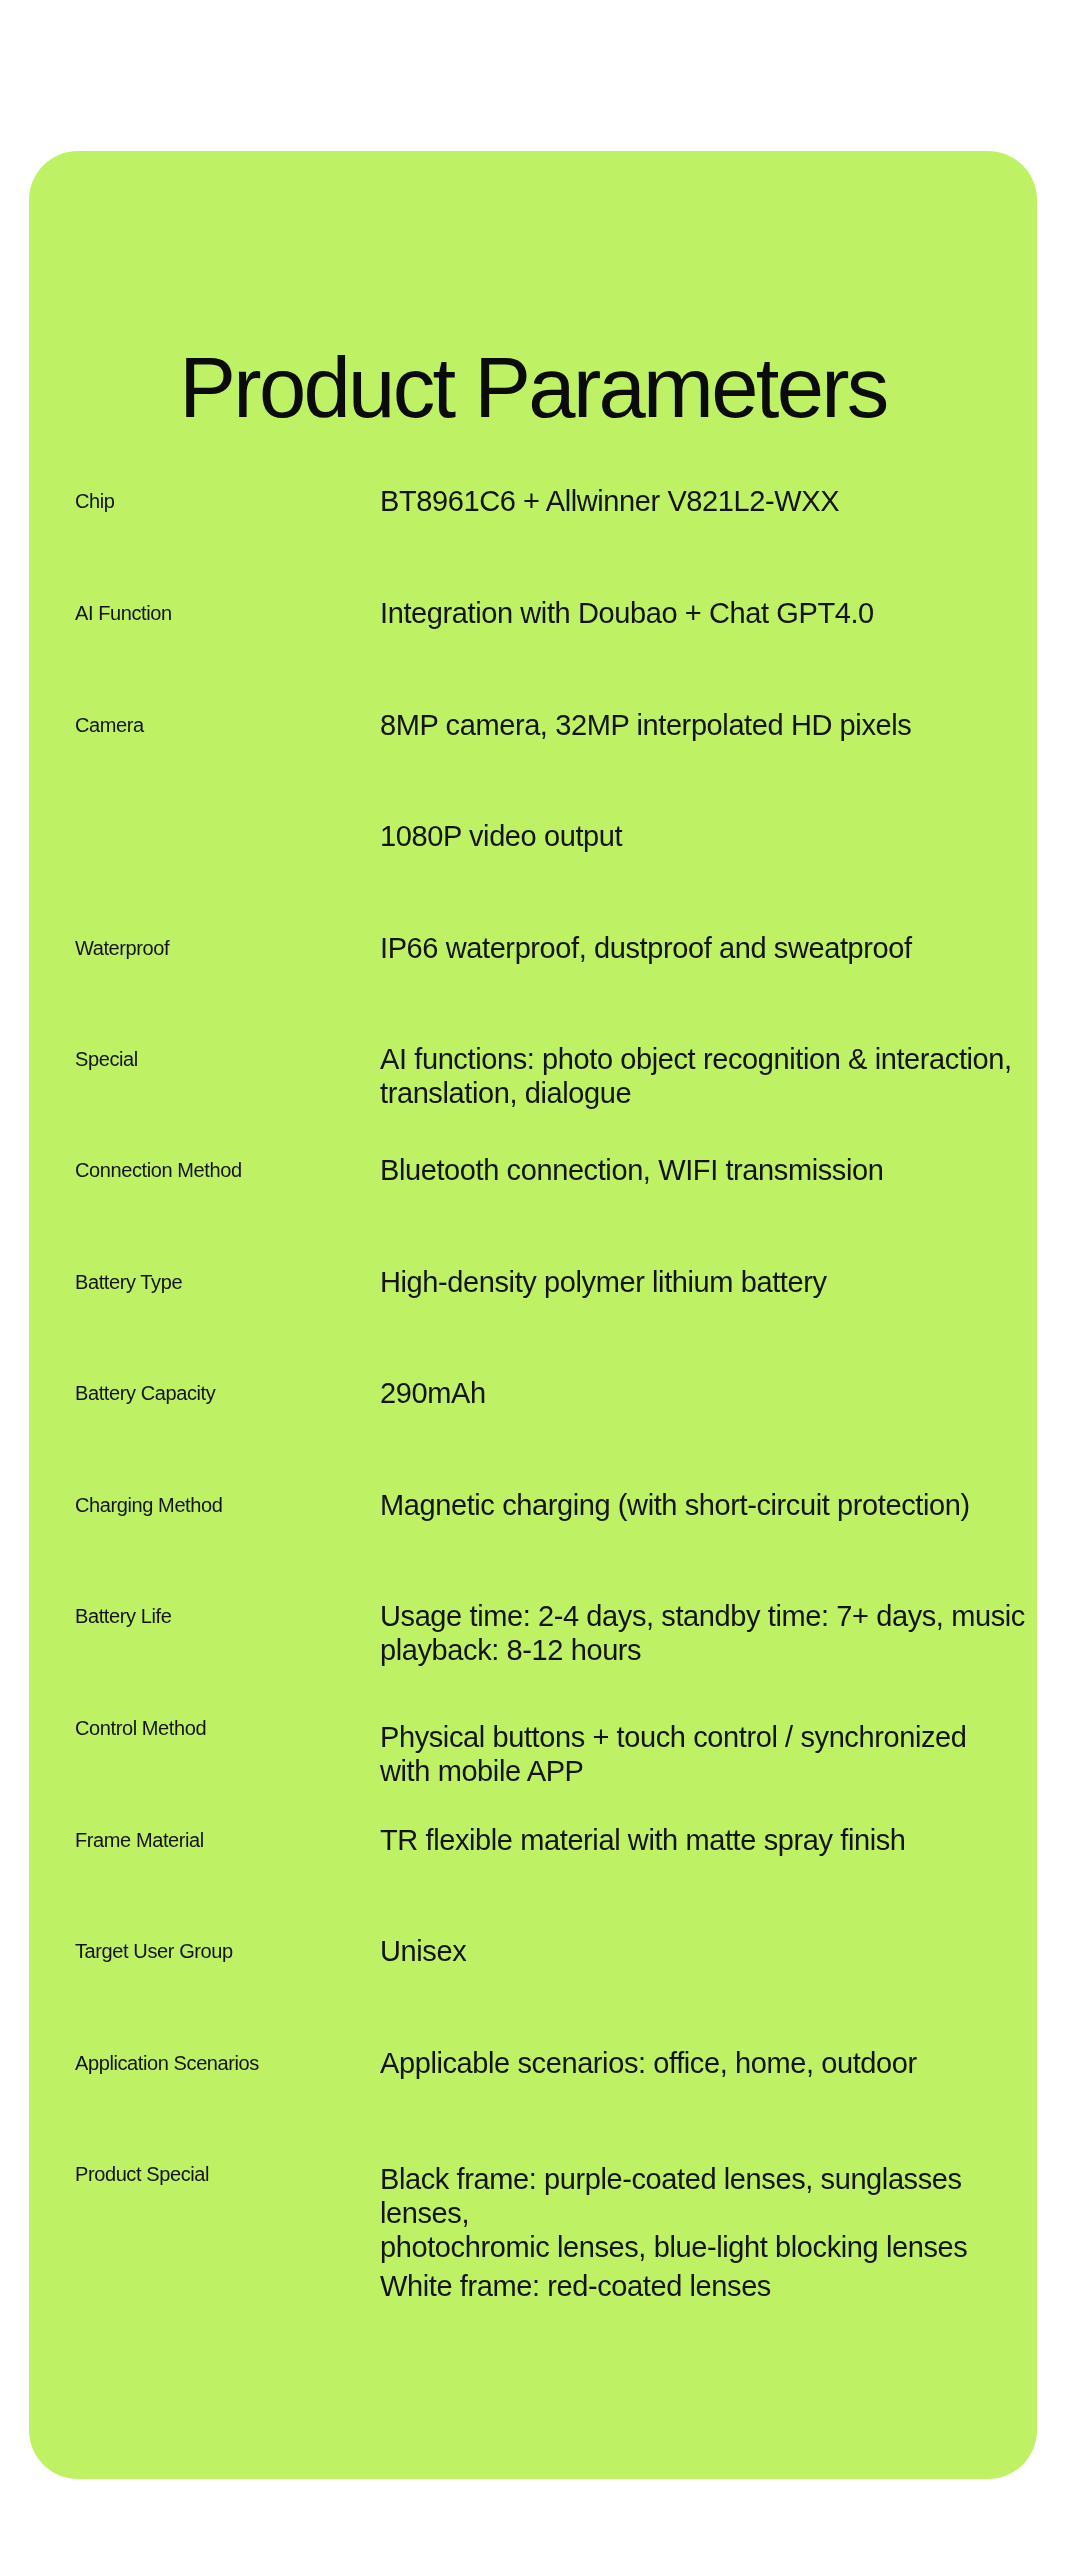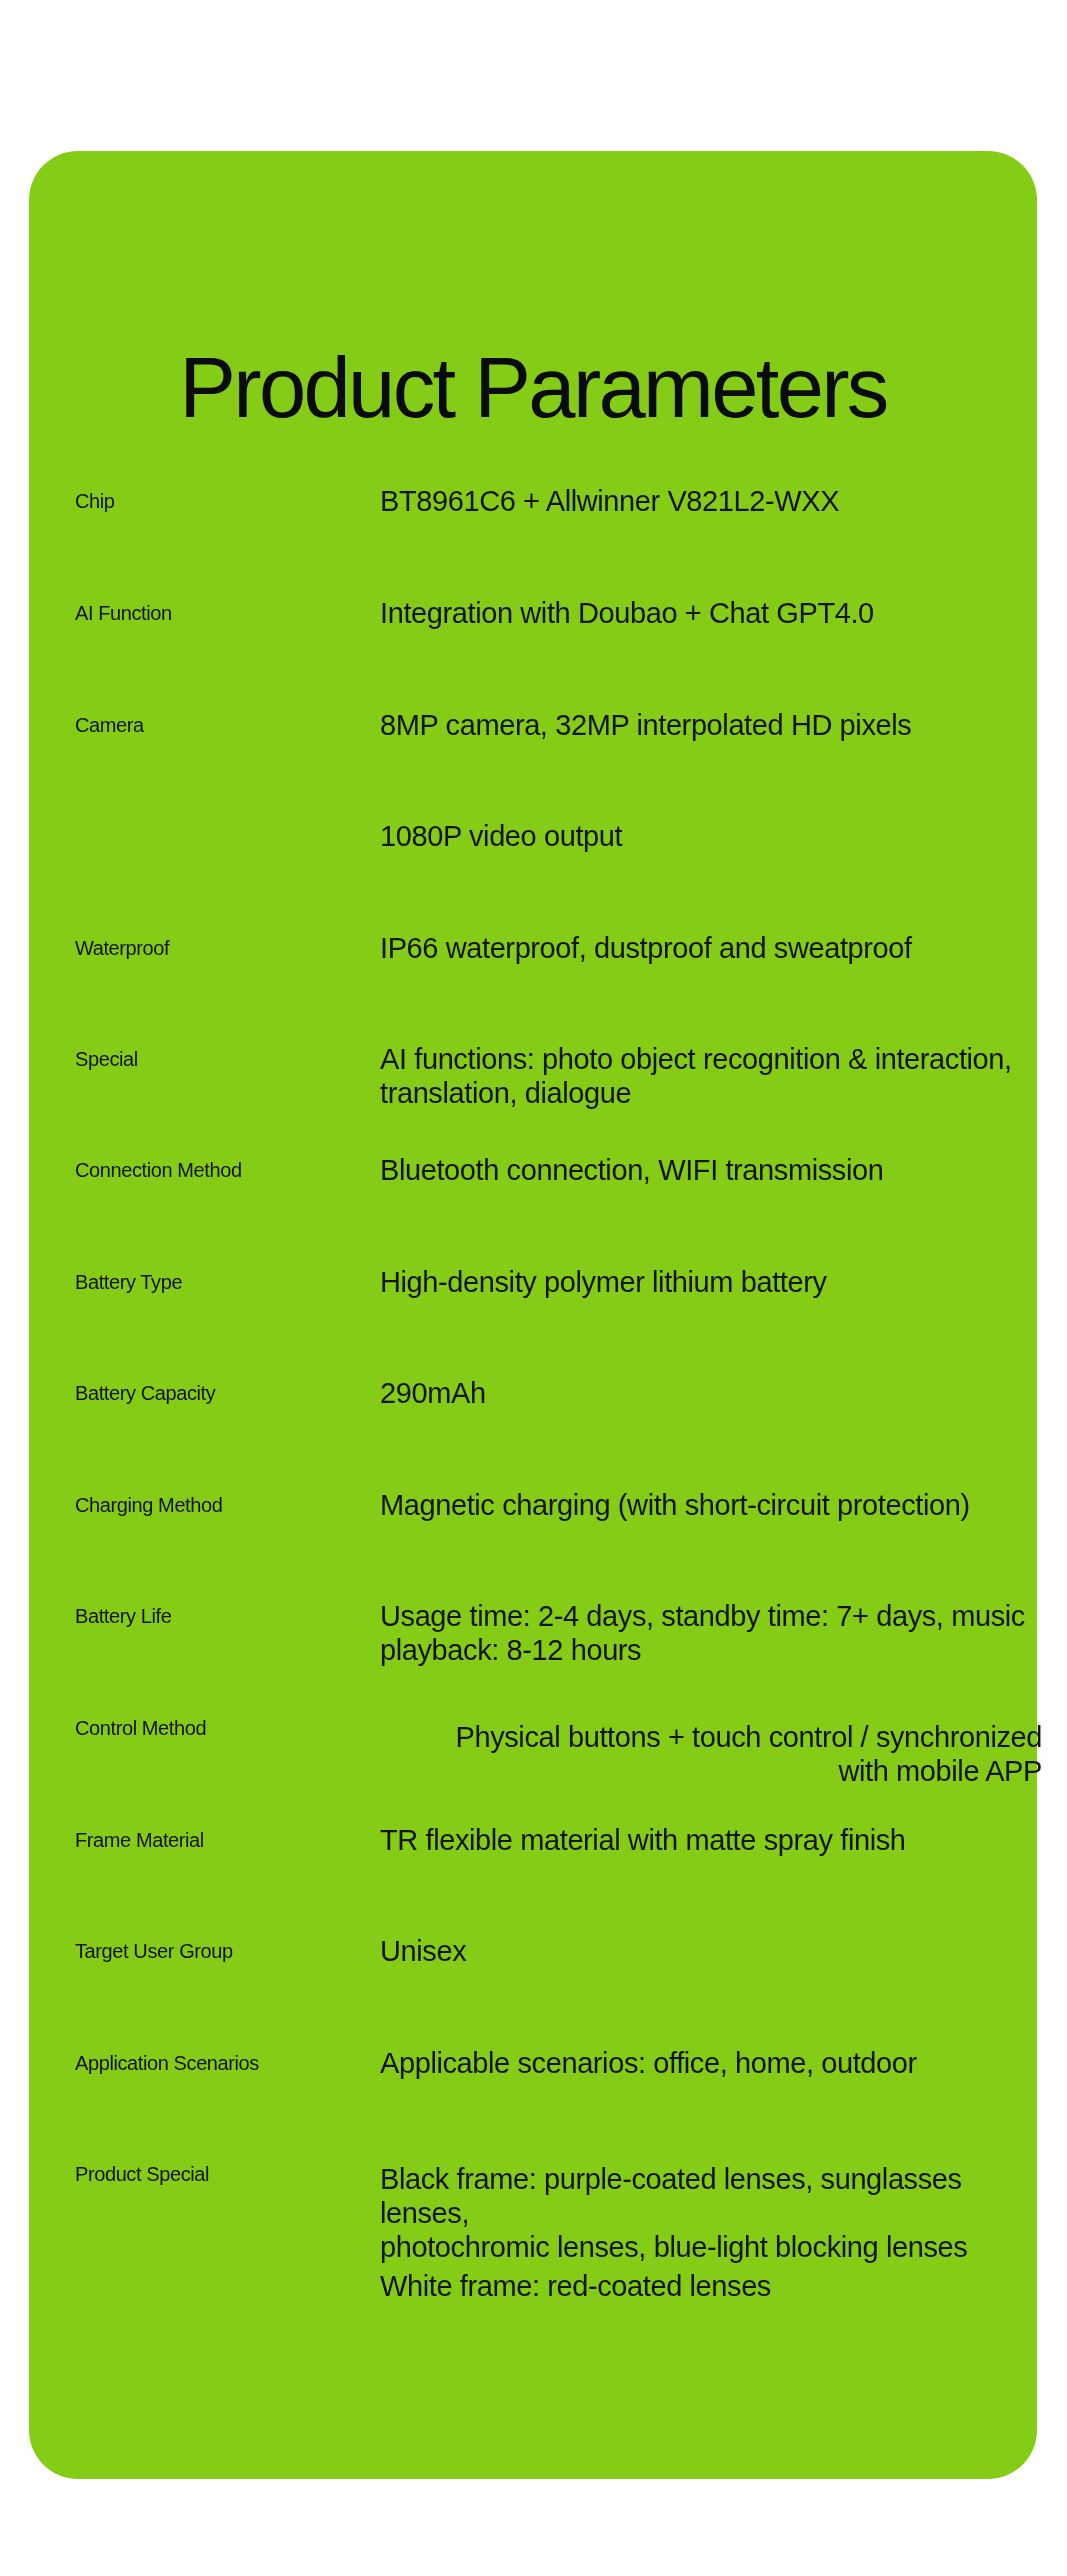--- a/index.html
+++ b/index.html
@@ -13,21 +13,21 @@
     background: #ffffff;
     font-family: "Liberation Sans", sans-serif;
     overflow: hidden;
   }
   .card {
     position: absolute;
     left: 29px;
     top: 151px;
     width: 1008px;
     height: 2328px;
-    background: #84cc16;
+    background: #bef264;
     border-radius: 49px;
   }
   .title {
     position: absolute;
     top: 137px;
     left: 0;
     width: 100%;
     text-align: center;
     font-size: 85px;
     font-weight: 400;
@@ -56,21 +56,21 @@
     position: absolute;
     left: 305px;
     top: 0;
     width: 662px;
     font-size: 29px;
     letter-spacing: -0.4px;
     line-height: 34px;
     color: #141414;
     white-space: pre-line;
   }
-  .row-value.shift-10 { top: 9px; text-align: right; }
+  .row-value.shift-10 { top: 9px; }
   .row-value.shift-6  { top: 5.3px;  }
 </style>
 </head>
 <body>
 
 <div class="card">
 
   <h1 class="title">Product Parameters</h1>
 
   <div class="row" style="top:333px">

